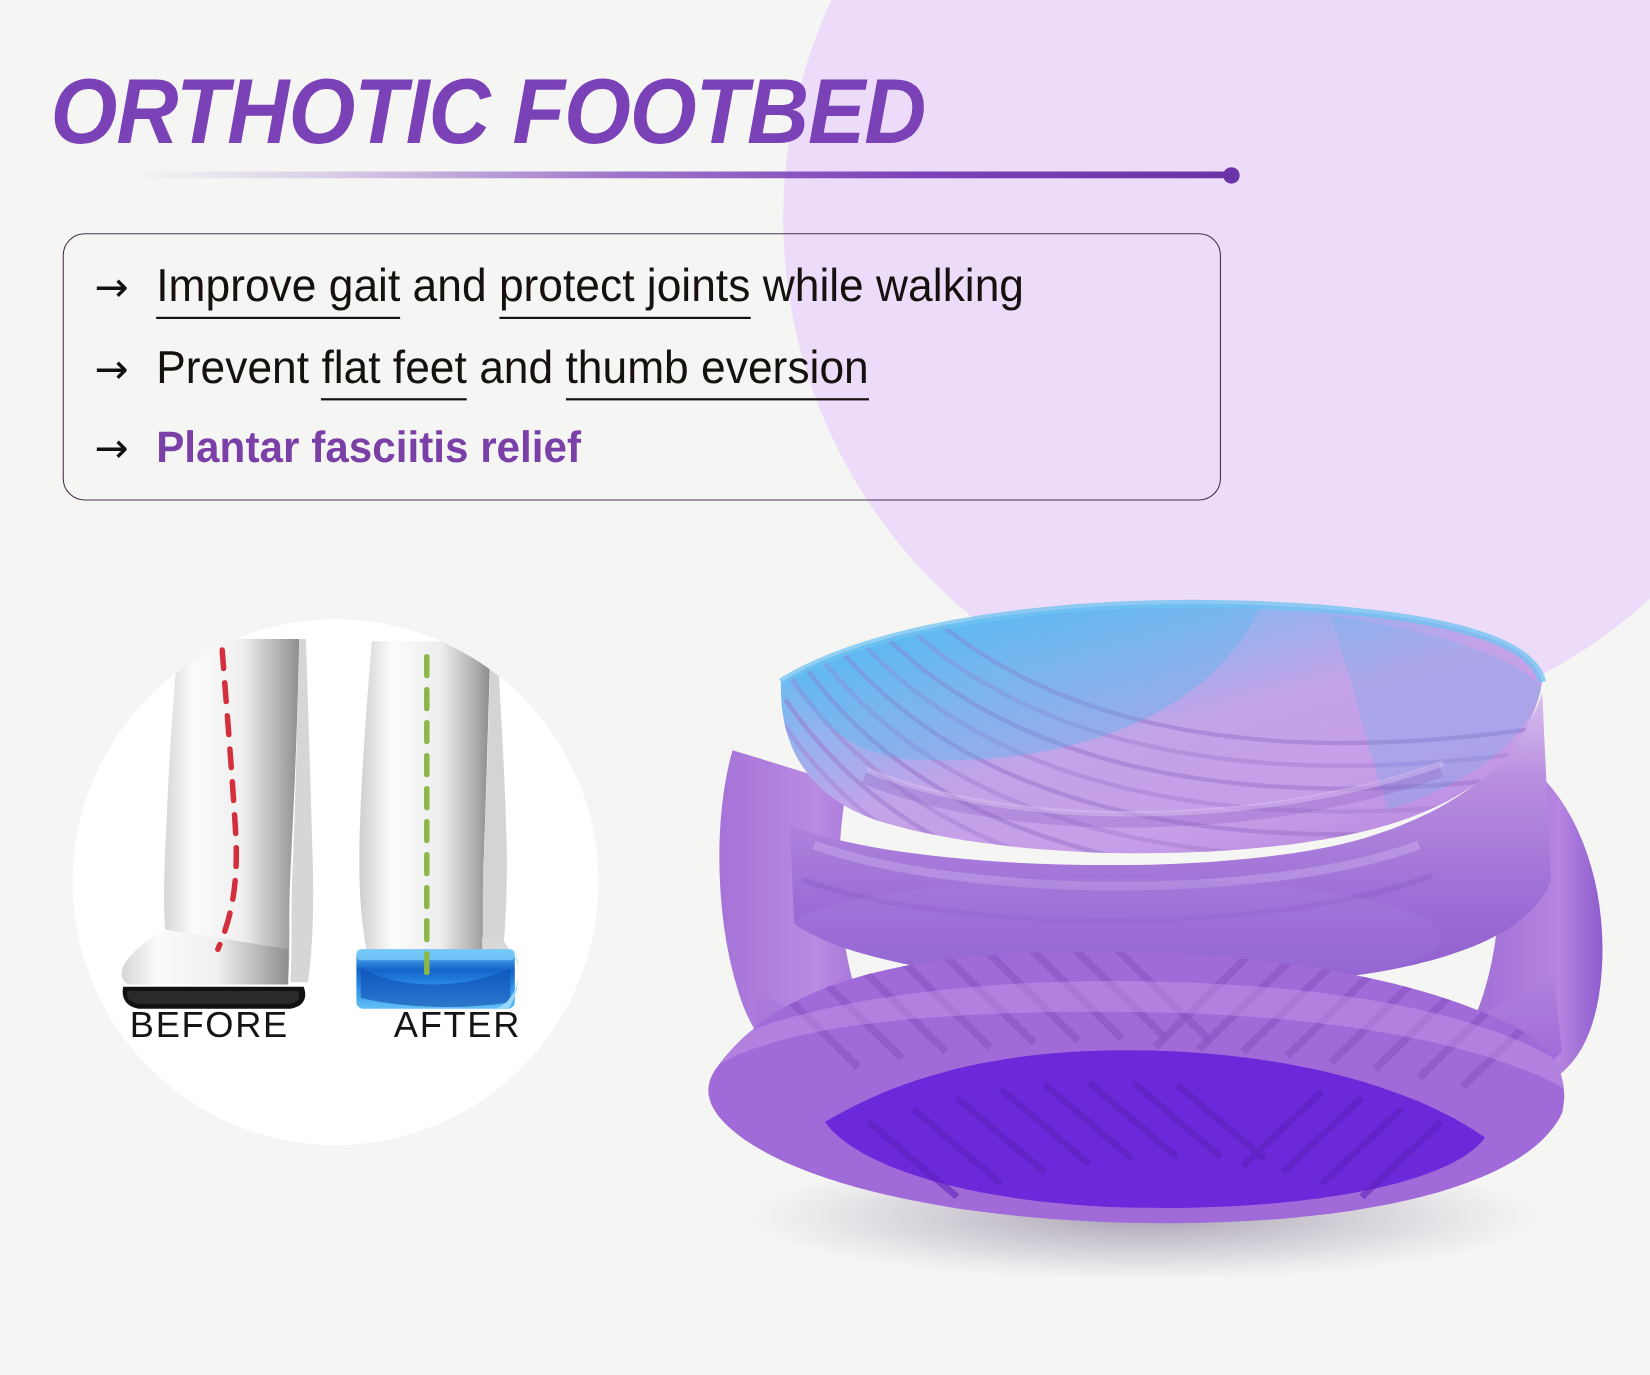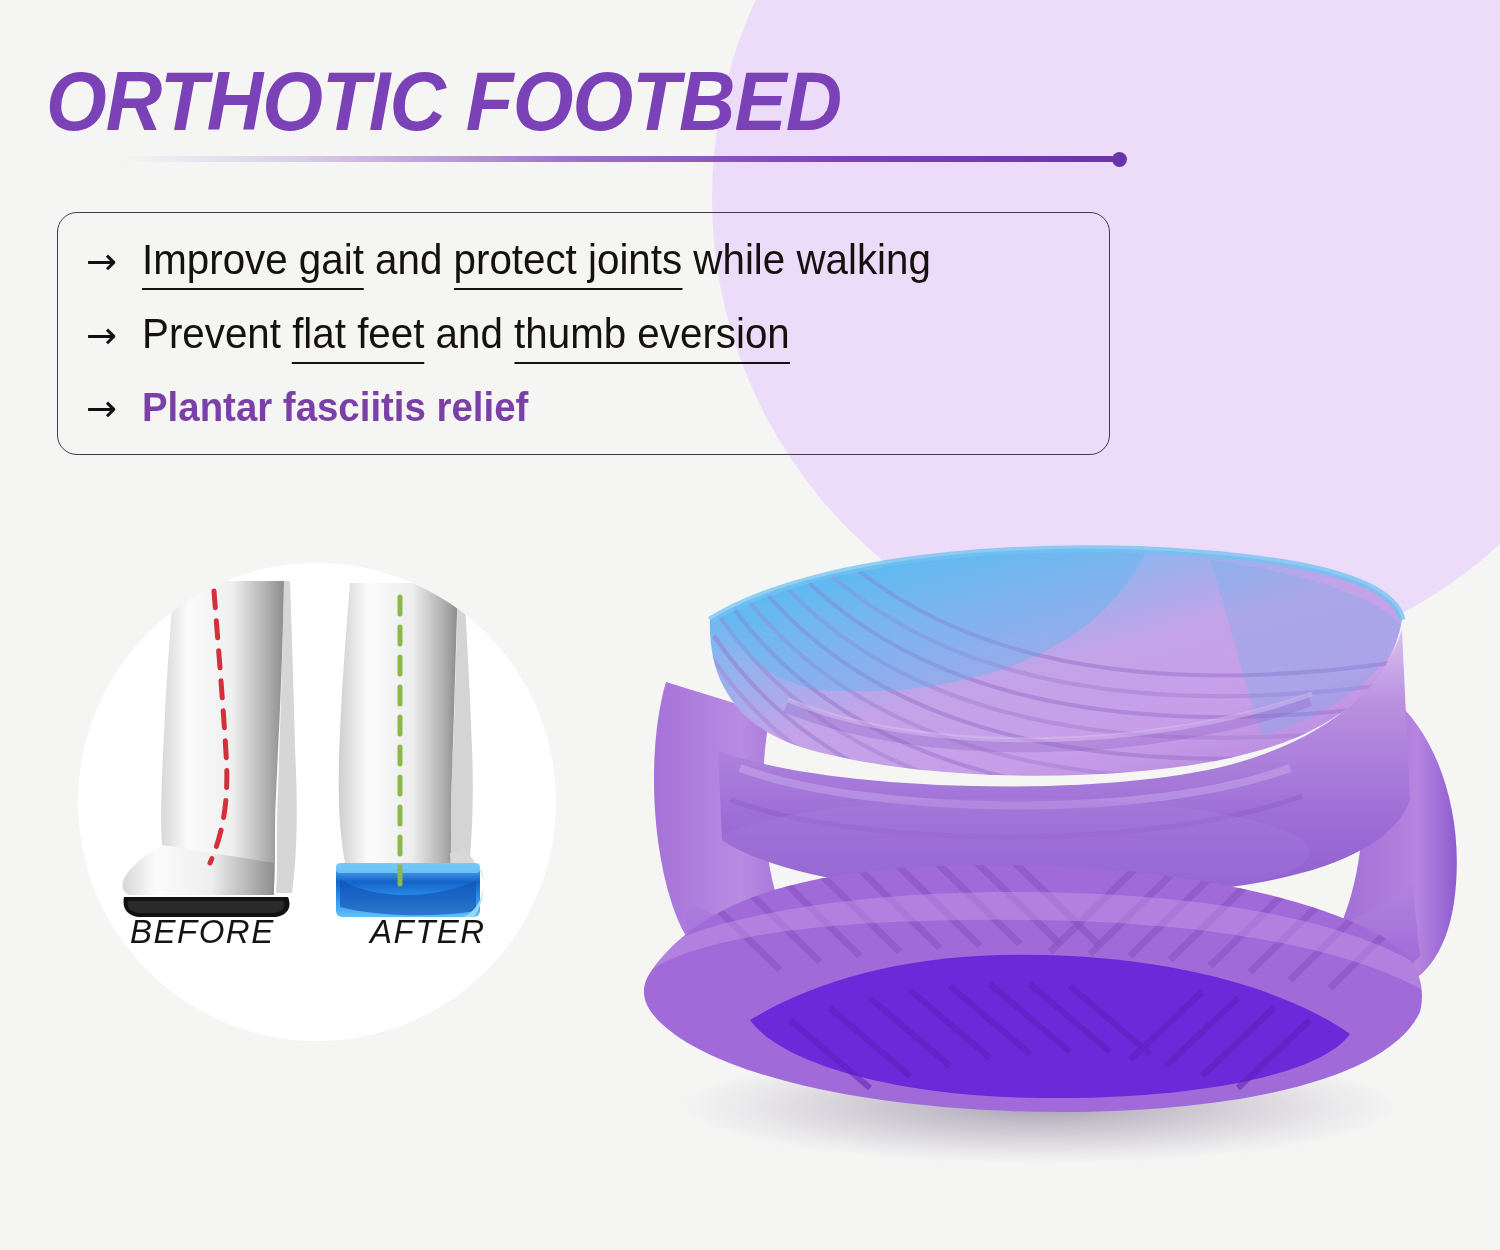--- a/index.html
+++ b/index.html
@@ -60,22 +60,22 @@
   .btext{
     font-size:42px;line-height:1;color:#15110f;
     white-space:nowrap;
     transform:scaleX(0.96);transform-origin:left center;
   }
   .btext u{text-decoration:none;border-bottom:2.5px solid #15110f;padding-bottom:5px;}
   .btext.accent{color:#7b3fa8;font-weight:bold;font-size:40px;}
 
   
   .ba-circle{
-    position:absolute;left:78px;top:563px;width:478px;height:478px;z-index:3;
-    border-radius:50%;background:#ffffff;overflow:hidden;font-style:italic;
+    position:absolute;left:66px;top:563px;width:478px;height:478px;z-index:3;
+    border-radius:50%;background:#ffffff;overflow:hidden;
   }
   .ba-svg{position:absolute;inset:0;}
   .ba-label{
     position:absolute;top:350px;
     font-size:33px;letter-spacing:1.5px;color:#141414;
     font-weight:300;
   }
   .ba-label.before{left:52px;}
   .ba-label.after{left:292px;}
 

